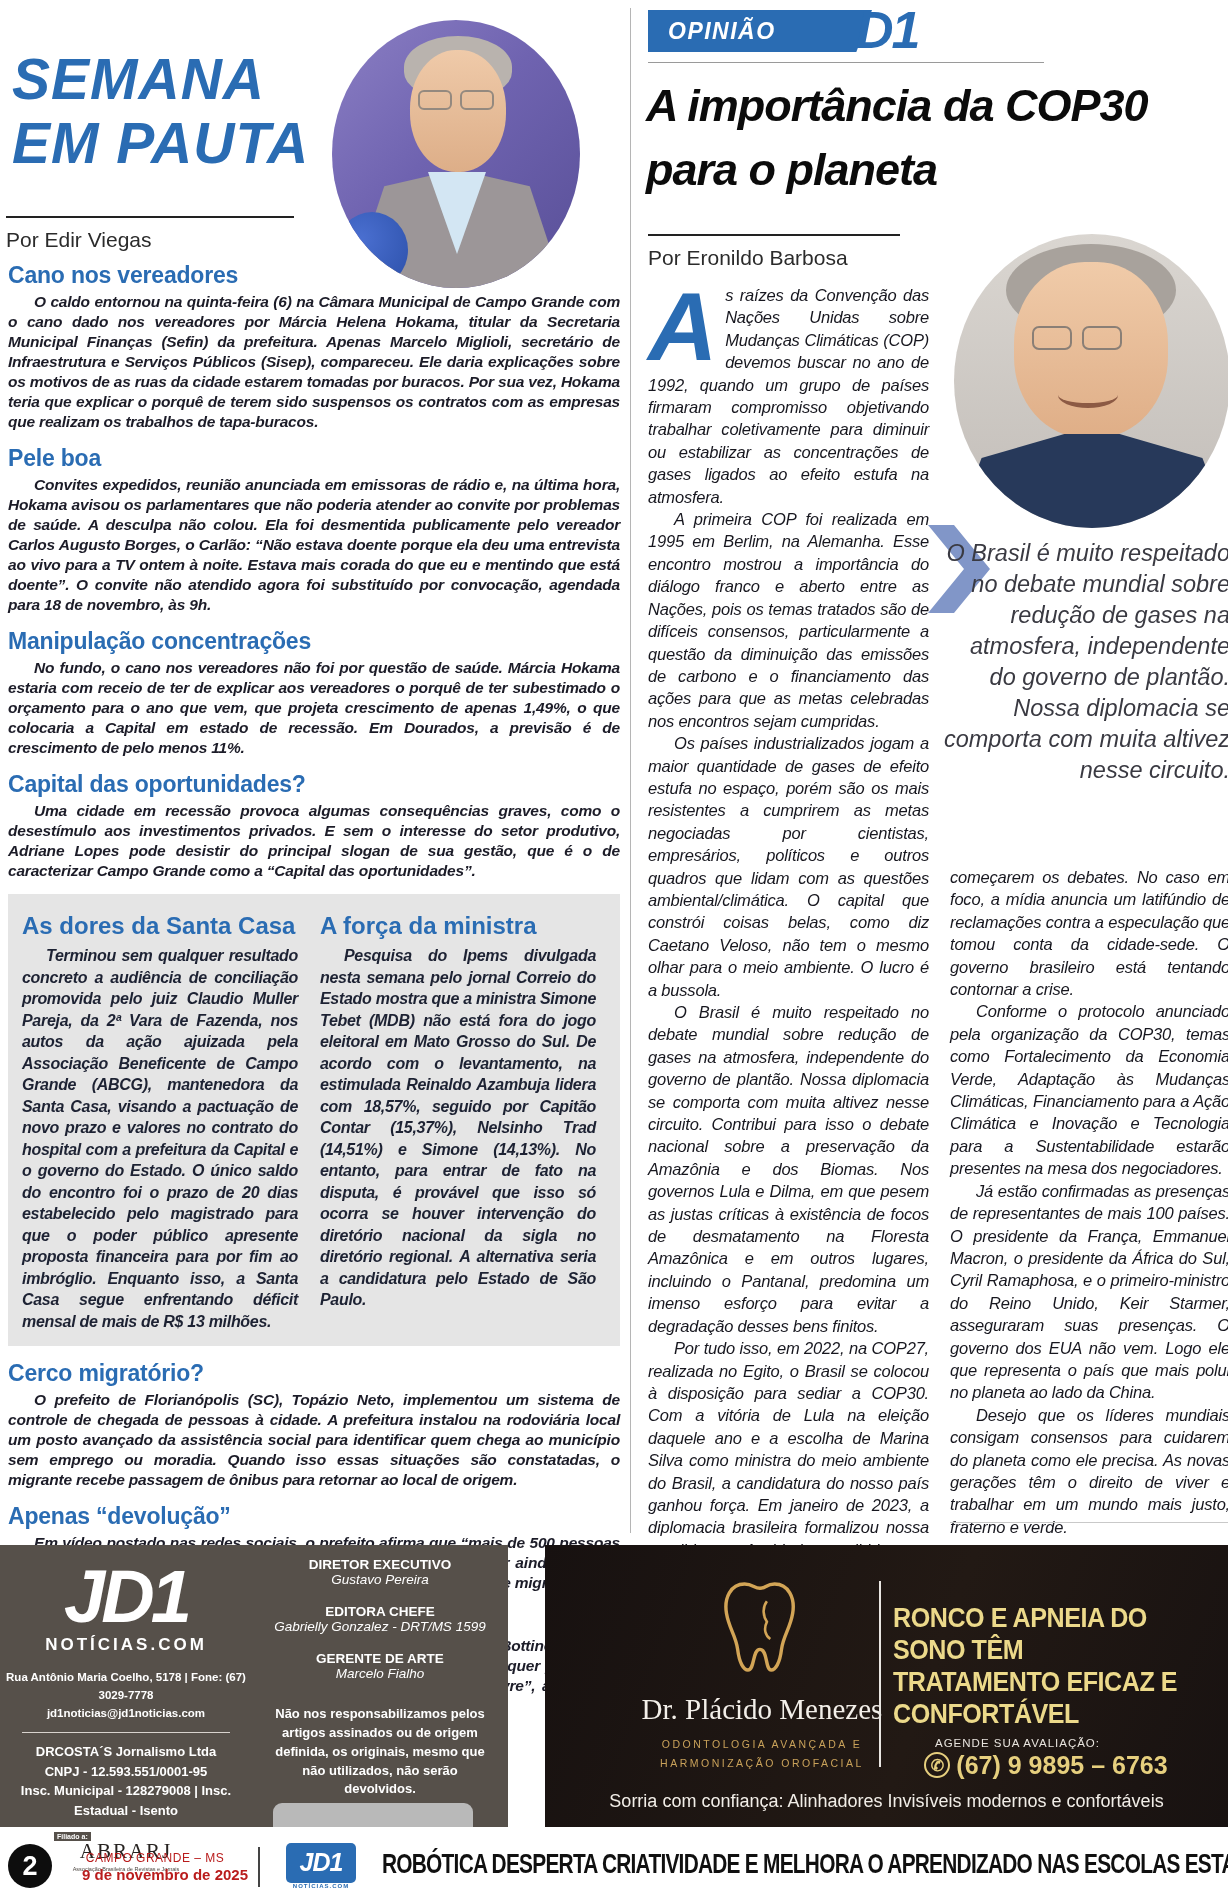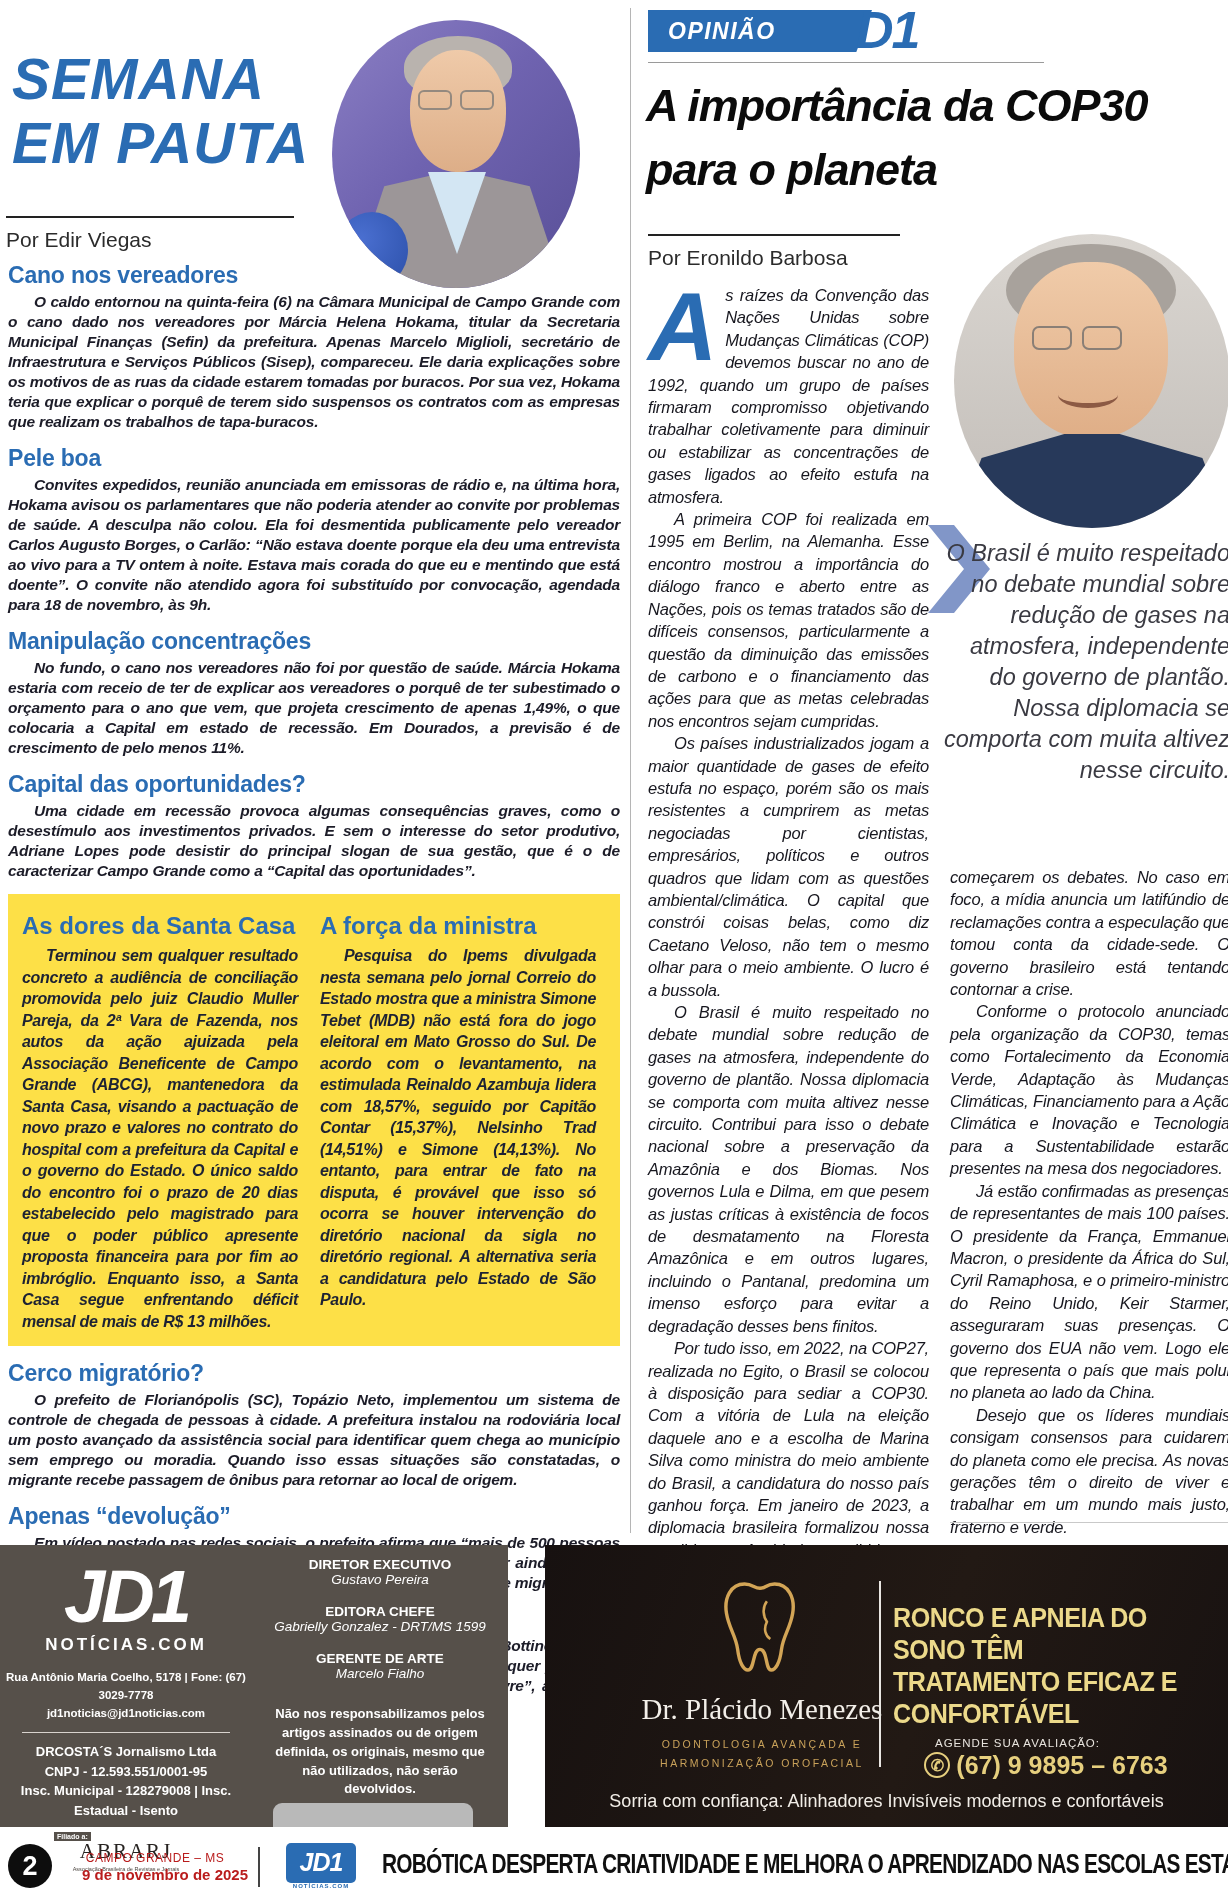--- a/index.html
+++ b/index.html
@@ -30,21 +30,21 @@
               clip-path:polygon(0 0,100% 0,50% 100%); }
   .pl-mic   { position:absolute; left:4px; top:192px; width:72px; height:76px; border-radius:50%;
               background:radial-gradient(circle at 35% 35%, #4a6fd0, #2b4fa8); }
 
   .lc-flow { position:absolute; left:8px; top:262px; width:612px; }
   .lc-sec { margin-bottom:13px; }
   .lc-head { font-size:23px; font-weight:bold; color:#2a6cb3; letter-spacing:-0.2px; margin-bottom:3px; }
   .lc-text { font-size:15.5px; line-height:20px; font-weight:bold; font-style:italic;
              color:#1c1c28; text-align:justify; text-indent:26px; letter-spacing:-0.2px; }
 
-  .lc-box { background:#fde047; margin:8px 0 14px 0; padding:18px 14px 14px 14px; display:flex; gap:22px; }
+  .lc-box { background:#e5e5e5; margin:8px 0 14px 0; padding:18px 14px 14px 14px; display:flex; gap:22px; }
   .lc-box-col { width:276px; }
   .box-head { font-size:24px; font-weight:bold; color:#2a6cb3; margin-bottom:5px; }
   .box-text { font-size:16px; line-height:21.5px; font-style:italic; font-weight:bold;
               color:#1d2233; text-align:justify; text-indent:24px; letter-spacing:-0.3px; }
 
   
   .op-kicker { position:absolute; left:648px; top:10px; width:224px; height:42px; background:#2a6cb3;
                clip-path:polygon(0 0,100% 0,93% 100%,0 100%);
                color:#fff; font-weight:bold; font-style:italic; font-size:23px;
                letter-spacing:1.5px; line-height:42px; padding-left:20px; }

